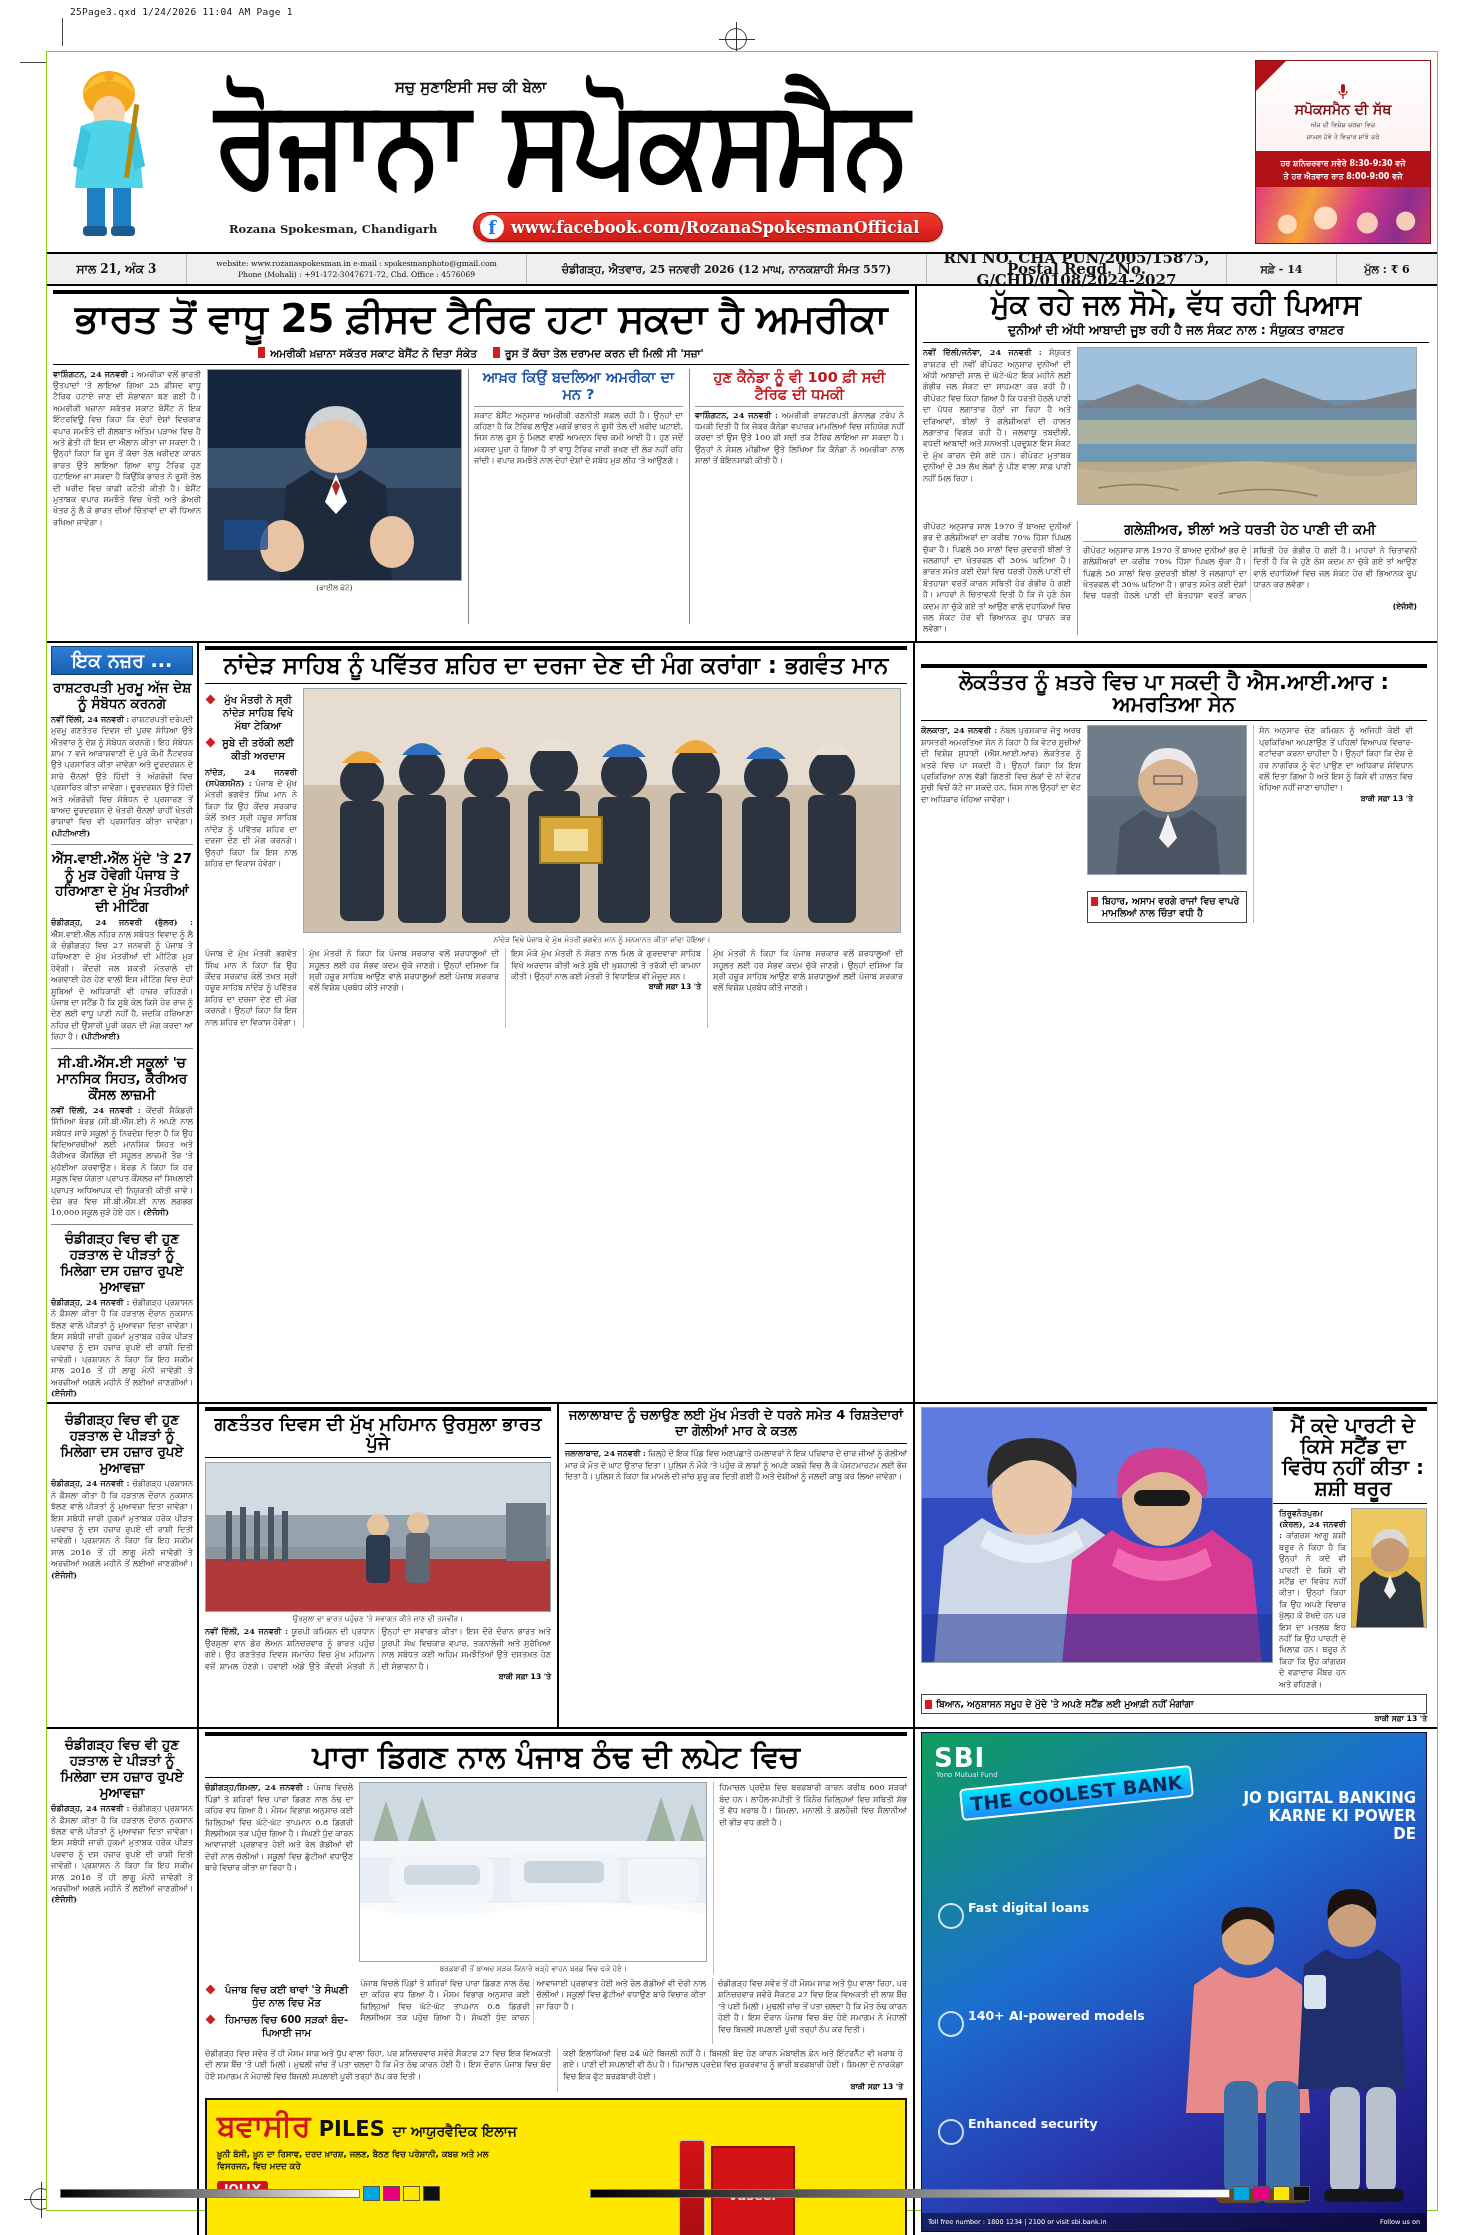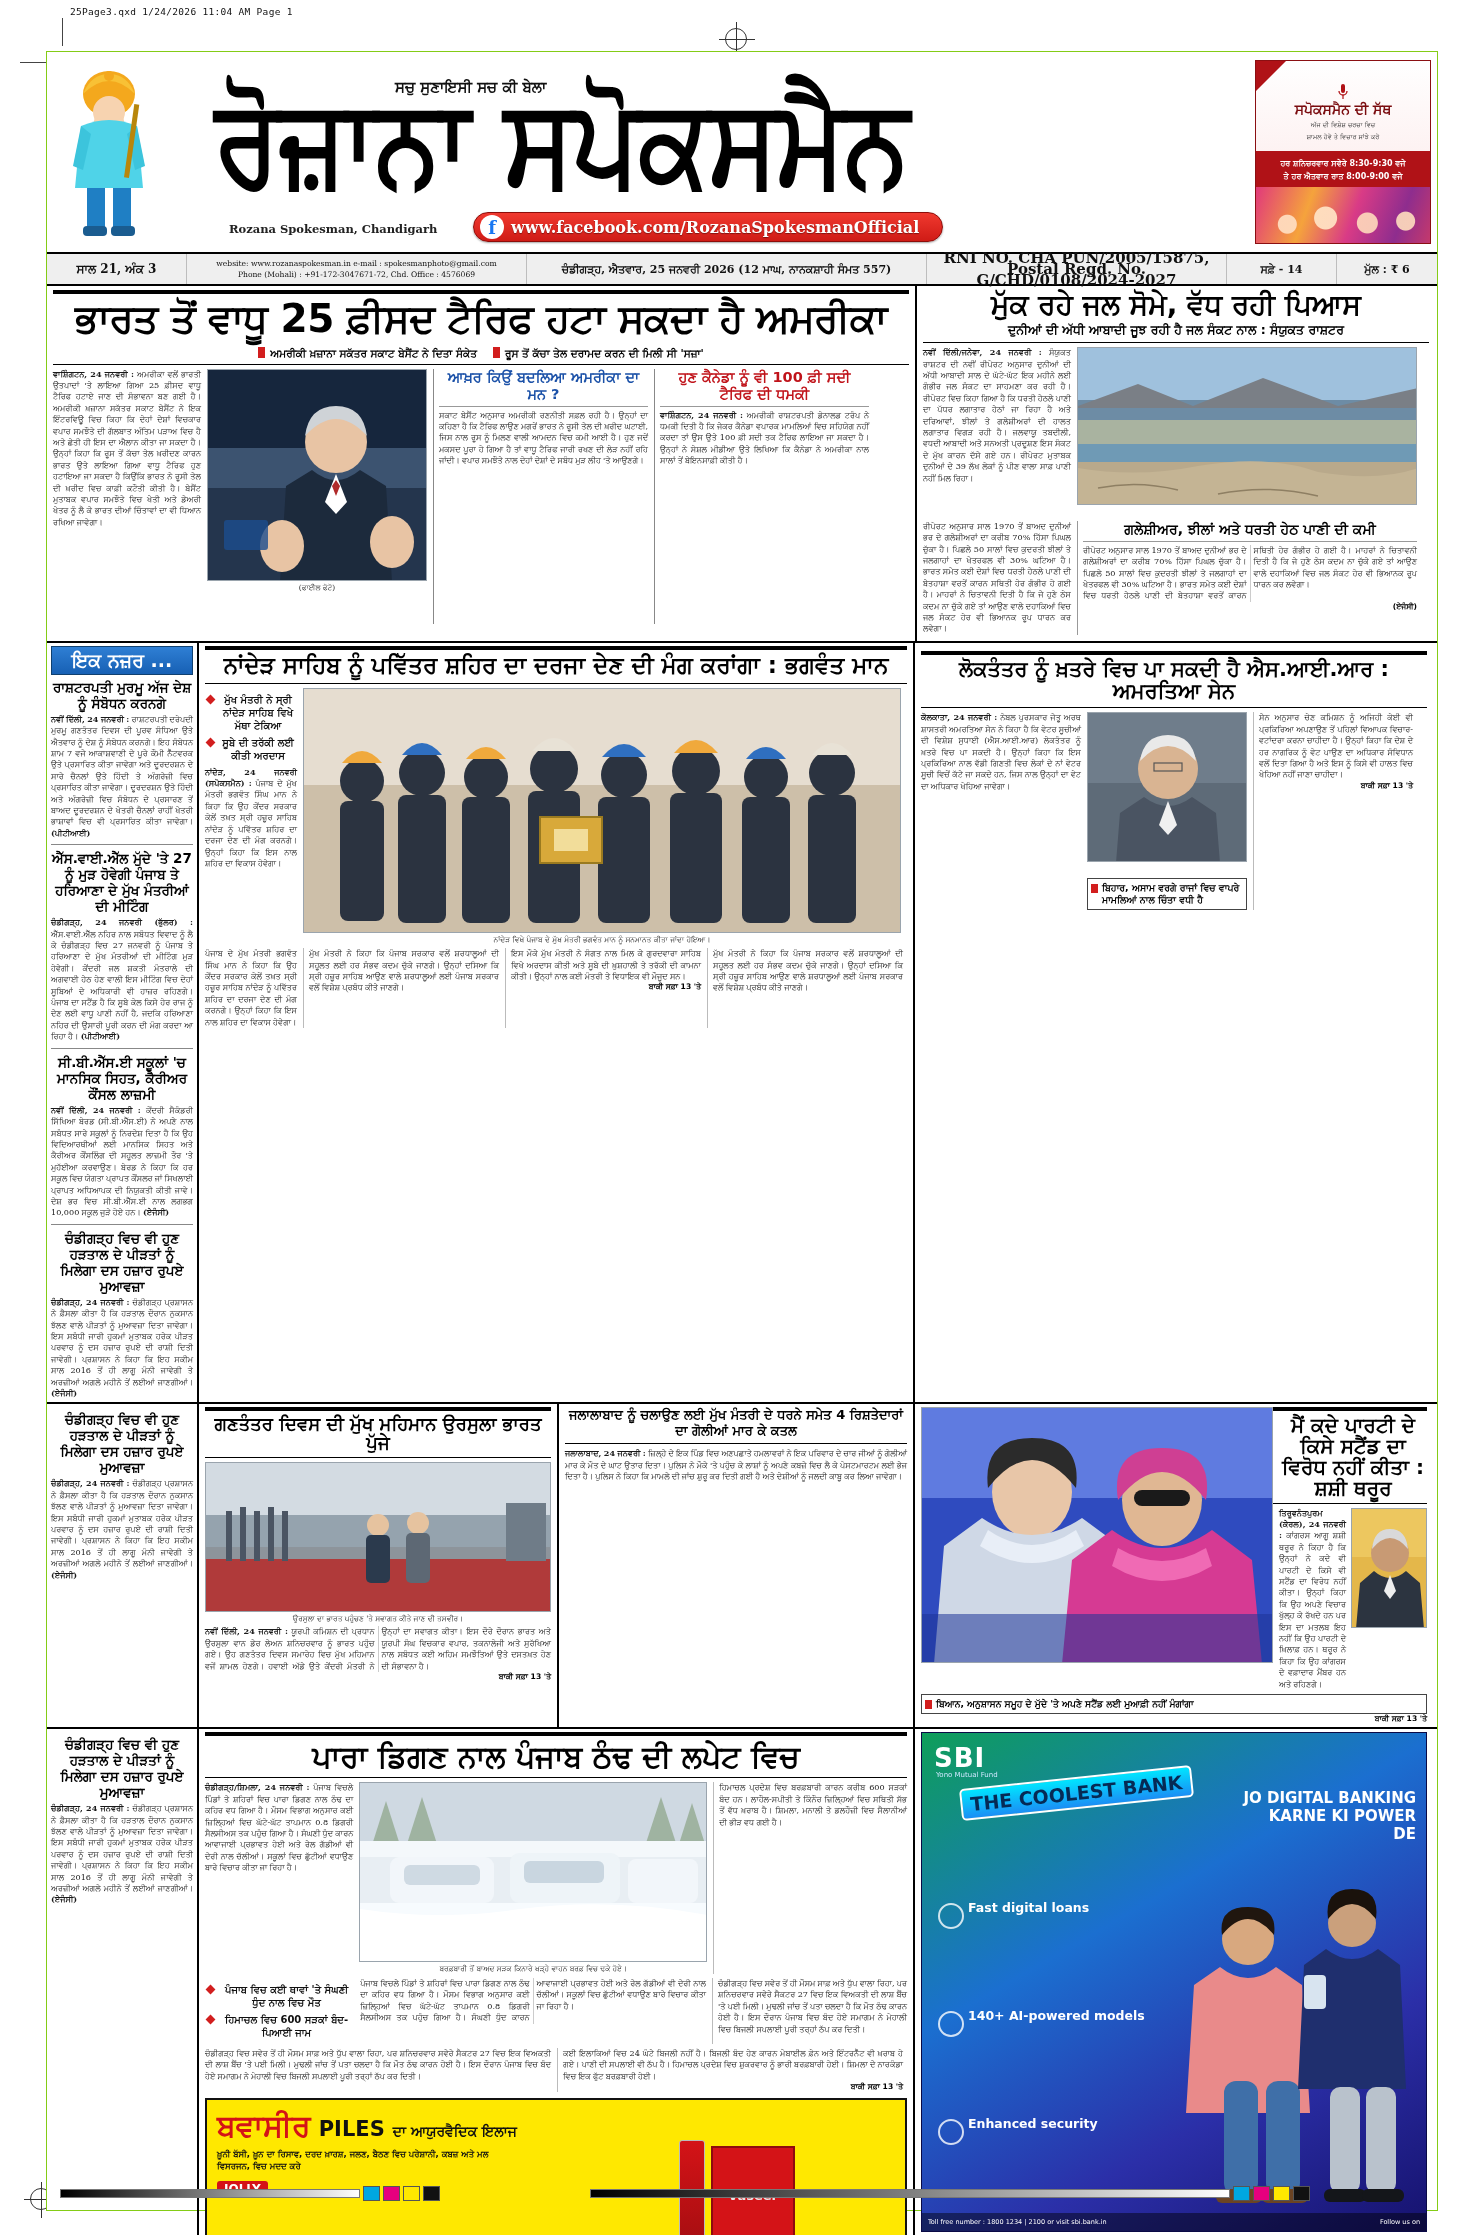--- a/index.html
+++ b/index.html
@@ -323,21 +323,21 @@
 
         <div style="display:flex;gap:6px;height:255px;">
 
           <div style="width:148px;">
             <div class="body-txt">
               <b class="dateline">ਵਾਸ਼ਿੰਗਟਨ, 24 ਜਨਵਰੀ :</b>
               <span>ਅਮਰੀਕਾ ਵਲੋਂ ਭਾਰਤੀ ਉਤਪਾਦਾਂ 'ਤੇ ਲਾਇਆ ਗਿਆ 25 ਫ਼ੀਸਦ ਵਾਧੂ ਟੈਰਿਫ ਹਟਾਏ ਜਾਣ ਦੀ ਸੰਭਾਵਨਾ ਬਣ ਗਈ ਹੈ। ਅਮਰੀਕੀ ਖ਼ਜ਼ਾਨਾ ਸਕੱਤਰ ਸਕਾਟ ਬੇਸੈਂਟ ਨੇ ਇਕ ਇੰਟਰਵਿਊ ਵਿਚ ਕਿਹਾ ਕਿ ਦੋਹਾਂ ਦੇਸ਼ਾਂ ਵਿਚਕਾਰ ਵਪਾਰ ਸਮਝੌਤੇ ਦੀ ਗੱਲਬਾਤ ਅੰਤਿਮ ਪੜਾਅ ਵਿਚ ਹੈ ਅਤੇ ਛੇਤੀ ਹੀ ਇਸ ਦਾ ਐਲਾਨ ਕੀਤਾ ਜਾ ਸਕਦਾ ਹੈ। ਉਨ੍ਹਾਂ ਕਿਹਾ ਕਿ ਰੂਸ ਤੋਂ ਕੱਚਾ ਤੇਲ ਖ਼ਰੀਦਣ ਕਾਰਨ ਭਾਰਤ ਉਤੇ ਲਾਇਆ ਗਿਆ ਵਾਧੂ ਟੈਰਿਫ ਹੁਣ ਹਟਾਇਆ ਜਾ ਸਕਦਾ ਹੈ ਕਿਉਂਕਿ ਭਾਰਤ ਨੇ ਰੂਸੀ ਤੇਲ ਦੀ ਖ਼ਰੀਦ ਵਿਚ ਕਾਫ਼ੀ ਕਟੌਤੀ ਕੀਤੀ ਹੈ। ਬੇਸੈਂਟ ਮੁਤਾਬਕ ਵਪਾਰ ਸਮਝੌਤੇ ਵਿਚ ਖੇਤੀ ਅਤੇ ਡੇਅਰੀ ਖੇਤਰ ਨੂੰ ਲੈ ਕੇ ਭਾਰਤ ਦੀਆਂ ਚਿੰਤਾਵਾਂ ਦਾ ਵੀ ਧਿਆਨ ਰਖਿਆ ਜਾਵੇਗਾ।</span>
             </div>
           </div>
 
-          <div style="width:220px;">
+          <div style="width:255px;">
             <div class="photo" style="width:100%;height:212px;">
               <svg viewBox="0 0 255 212" width="255" height="212" preserveAspectRatio="none">
                 <rect width="255" height="212" fill="#2a3b52"></rect>
                 <rect y="0" width="255" height="78" fill="#16263d"></rect>
                 <rect y="78" width="255" height="40" fill="#3c5370"></rect>
                 <rect y="118" width="255" height="94" fill="#233characters"></rect>
                 <rect y="118" width="255" height="94" fill="#24354d"></rect>
                 <circle cx="128" cy="72" r="31" fill="#e8c4a4"></circle>
                 <path d="M97 66 q31 -34 62 0 q-4 -30 -31 -30 q-27 0 -31 30z" fill="#cfd3d7"></path>
                 <path d="M104 100 q24 20 48 0 l26 16 6 96 -112 0 6 -96z" fill="#1c2a3c"></path>
@@ -523,21 +523,21 @@
           <div style="width:196px;border-left:1px solid #bbb;padding-left:5px;">
             <div class="body-txt">ਇਸ ਮੌਕੇ ਮੁੱਖ ਮੰਤਰੀ ਨੇ ਸੰਗਤ ਨਾਲ ਮਿਲ ਕੇ ਗੁਰਦਵਾਰਾ ਸਾਹਿਬ ਵਿਖੇ ਅਰਦਾਸ ਕੀਤੀ ਅਤੇ ਸੂਬੇ ਦੀ ਖ਼ੁਸ਼ਹਾਲੀ ਤੇ ਤਰੱਕੀ ਦੀ ਕਾਮਨਾ ਕੀਤੀ। ਉਨ੍ਹਾਂ ਨਾਲ ਕਈ ਮੰਤਰੀ ਤੇ ਵਿਧਾਇਕ ਵੀ ਮੌਜੂਦ ਸਨ।</div>
             <div class="contd">ਬਾਕੀ ਸਫ਼ਾ 13 'ਤੇ</div>
           </div>
           <div style="width:196px;border-left:1px solid #bbb;padding-left:5px;">
             <div class="body-txt">ਮੁੱਖ ਮੰਤਰੀ ਨੇ ਕਿਹਾ ਕਿ ਪੰਜਾਬ ਸਰਕਾਰ ਵਲੋਂ ਸ਼ਰਧਾਲੂਆਂ ਦੀ ਸਹੂਲਤ ਲਈ ਹਰ ਸੰਭਵ ਕਦਮ ਚੁੱਕੇ ਜਾਣਗੇ। ਉਨ੍ਹਾਂ ਦਸਿਆ ਕਿ ਸ੍ਰੀ ਹਜ਼ੂਰ ਸਾਹਿਬ ਆਉਣ ਵਾਲੇ ਸ਼ਰਧਾਲੂਆਂ ਲਈ ਪੰਜਾਬ ਸਰਕਾਰ ਵਲੋਂ ਵਿਸ਼ੇਸ਼ ਪ੍ਰਬੰਧ ਕੀਤੇ ਜਾਣਗੇ।</div>
           </div>
         </div>
       </div>
 
-      <div style="width:518px;padding:8px 6px;">
+      <div style="width:518px;padding:21px 6px;">
         <div class="hl hl-u sec-hl2" style="padding-top:4px;">ਲੋਕਤੰਤਰ ਨੂੰ ਖ਼ਤਰੇ ਵਿਚ ਪਾ ਸਕਦੀ ਹੈ ਐਸ.ਆਈ.ਆਰ : ਅਮਰਤਿਆ ਸੇਨ</div>
         <div style="border-top:1px solid #000;margin:5px 0 4px;"></div>
 
         <div style="display:flex;gap:6px;">
           <div style="width:160px;">
             <div class="body-txt">
               <b class="dateline">ਕੋਲਕਾਤਾ, 24 ਜਨਵਰੀ :</b>
               <span>ਨੋਬਲ ਪੁਰਸਕਾਰ ਜੇਤੂ ਅਰਥ ਸ਼ਾਸਤਰੀ ਅਮਰਤਿਆ ਸੇਨ ਨੇ ਕਿਹਾ ਹੈ ਕਿ ਵੋਟਰ ਸੂਚੀਆਂ ਦੀ ਵਿਸ਼ੇਸ਼ ਸੁਧਾਈ (ਐਸ.ਆਈ.ਆਰ) ਲੋਕਤੰਤਰ ਨੂੰ ਖ਼ਤਰੇ ਵਿਚ ਪਾ ਸਕਦੀ ਹੈ। ਉਨ੍ਹਾਂ ਕਿਹਾ ਕਿ ਇਸ ਪ੍ਰਕਿਰਿਆ ਨਾਲ ਵੱਡੀ ਗਿਣਤੀ ਵਿਚ ਲੋਕਾਂ ਦੇ ਨਾਂ ਵੋਟਰ ਸੂਚੀ ਵਿਚੋਂ ਕੱਟੇ ਜਾ ਸਕਦੇ ਹਨ, ਜਿਸ ਨਾਲ ਉਨ੍ਹਾਂ ਦਾ ਵੋਟ ਦਾ ਅਧਿਕਾਰ ਖੋਹਿਆ ਜਾਵੇਗਾ।</span>
             </div>
           </div>

